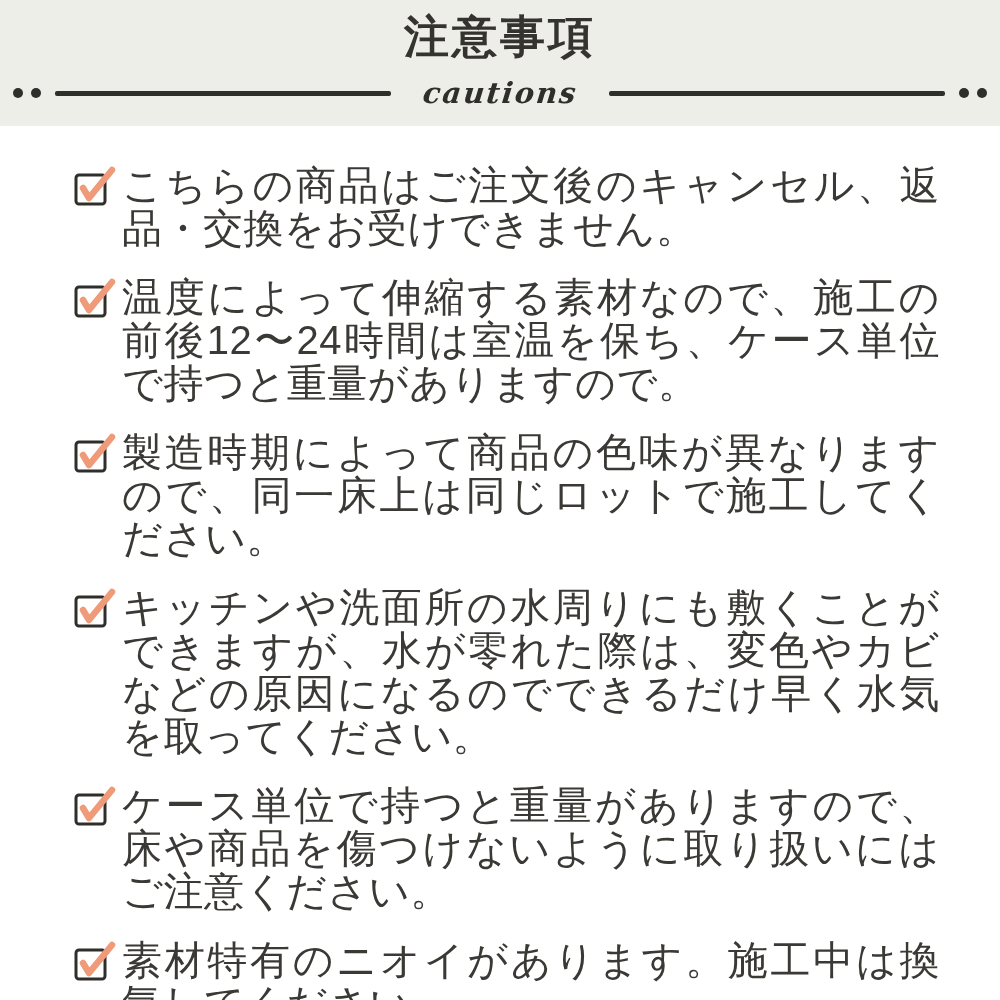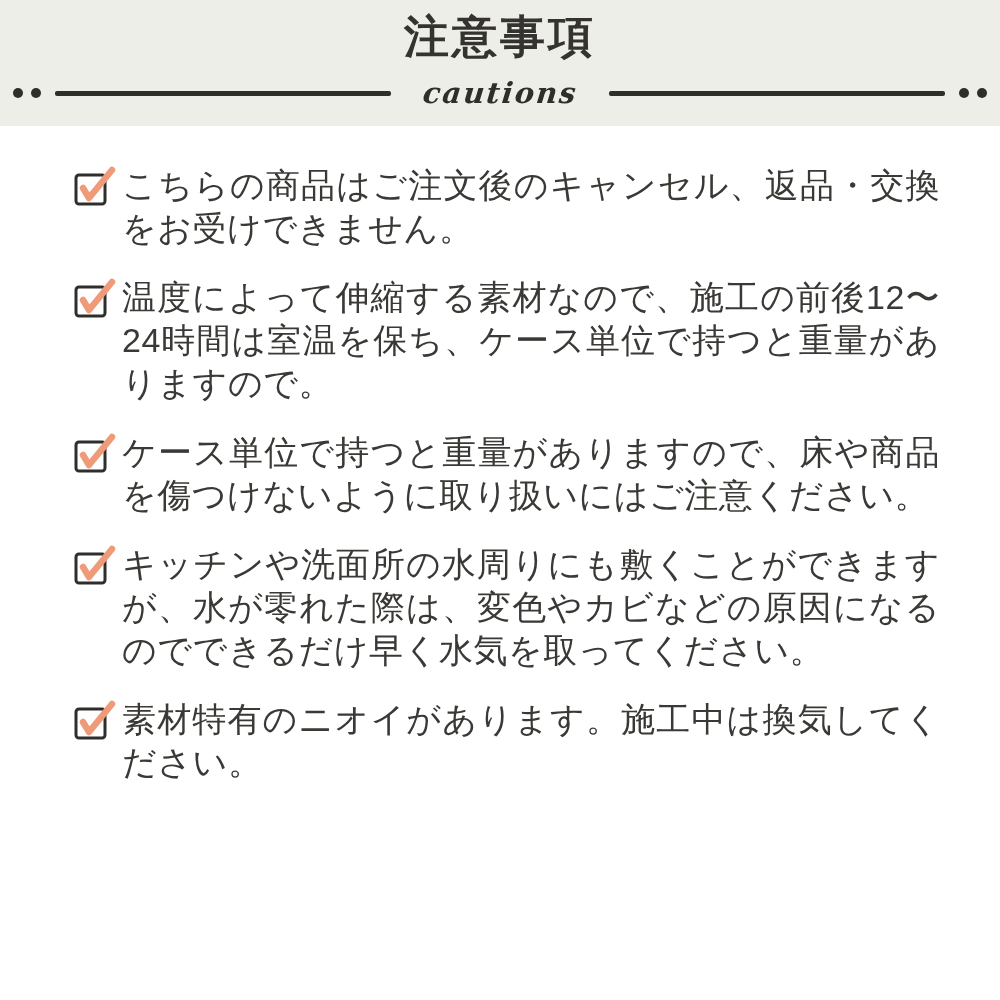--- a/index.html
+++ b/index.html
@@ -73,21 +73,21 @@
   }
   .check-icon {
     flex: 0 0 auto;
     width: 46px;
     height: 42px;
     margin-right: 4px;
     margin-top: 1px;
   }
   .caution-text {
     flex: 1 1 auto;
-    font-size: 34px;
+    font-size: 40px;
     line-height: 43px;
     letter-spacing: 0.5px;
     font-weight: 500;
     color: #3A3935;
     text-align: justify;
   }
 </style>
 </head>
 <body>
 
@@ -119,40 +119,47 @@
 
       <li class="caution-item">
         <svg class="check-icon" viewBox="0 0 46 42" aria-hidden="true">
           <rect x="4" y="10" width="29" height="29" rx="3" fill="none" stroke="#2F2E2A" stroke-width="3"></rect>
           <path d="M11 23 L17 33 L40 5" fill="none" stroke="#EF9A78" stroke-width="6.5" stroke-linecap="round" stroke-linejoin="round"></path>
         </svg>
         <p class="caution-text">温度によって伸縮する素材なので、施工の前後12〜24時間は室温を保ち、ケース単位で持つと重量がありますので。</p>
       </li>
 
 
-
       <li class="caution-item">
         <svg class="check-icon" viewBox="0 0 46 42" aria-hidden="true">
           <rect x="4" y="10" width="29" height="29" rx="3" fill="none" stroke="#2F2E2A" stroke-width="3"></rect>
           <path d="M11 23 L17 33 L40 5" fill="none" stroke="#EF9A78" stroke-width="6.5" stroke-linecap="round" stroke-linejoin="round"></path>
         </svg>
-        <p class="caution-text">ケース単位で持つと重量がありますので、床や商品を傷つけないように取り扱いにはご注意ください。</p>
+        <p class="caution-text">製造時期によって商品の色味が異なりますので、同一床上は同じロットで施工してください。</p>
       </li>
 
       <li class="caution-item">
         <svg class="check-icon" viewBox="0 0 46 42" aria-hidden="true">
           <rect x="4" y="10" width="29" height="29" rx="3" fill="none" stroke="#2F2E2A" stroke-width="3"></rect>
           <path d="M11 23 L17 33 L40 5" fill="none" stroke="#EF9A78" stroke-width="6.5" stroke-linecap="round" stroke-linejoin="round"></path>
         </svg>
         <p class="caution-text">キッチンや洗面所の水周りにも敷くことができますが、水が零れた際は、変色やカビなどの原因になるのでできるだけ早く水気を取ってください。</p>
       </li>
 
       <li class="caution-item">
         <svg class="check-icon" viewBox="0 0 46 42" aria-hidden="true">
           <rect x="4" y="10" width="29" height="29" rx="3" fill="none" stroke="#2F2E2A" stroke-width="3"></rect>
           <path d="M11 23 L17 33 L40 5" fill="none" stroke="#EF9A78" stroke-width="6.5" stroke-linecap="round" stroke-linejoin="round"></path>
         </svg>
+        <p class="caution-text">ケース単位で持つと重量がありますので、床や商品を傷つけないように取り扱いにはご注意ください。</p>
+      </li>
+
+      <li class="caution-item">
+        <svg class="check-icon" viewBox="0 0 46 42" aria-hidden="true">
+          <rect x="4" y="10" width="29" height="29" rx="3" fill="none" stroke="#2F2E2A" stroke-width="3"></rect>
+          <path d="M11 23 L17 33 L40 5" fill="none" stroke="#EF9A78" stroke-width="6.5" stroke-linecap="round" stroke-linejoin="round"></path>
+        </svg>
         <p class="caution-text">素材特有のニオイがあります。施工中は換気してください。</p>
       </li>
 
     </ul>
   </main>
 </div>
 
 </body></html>

